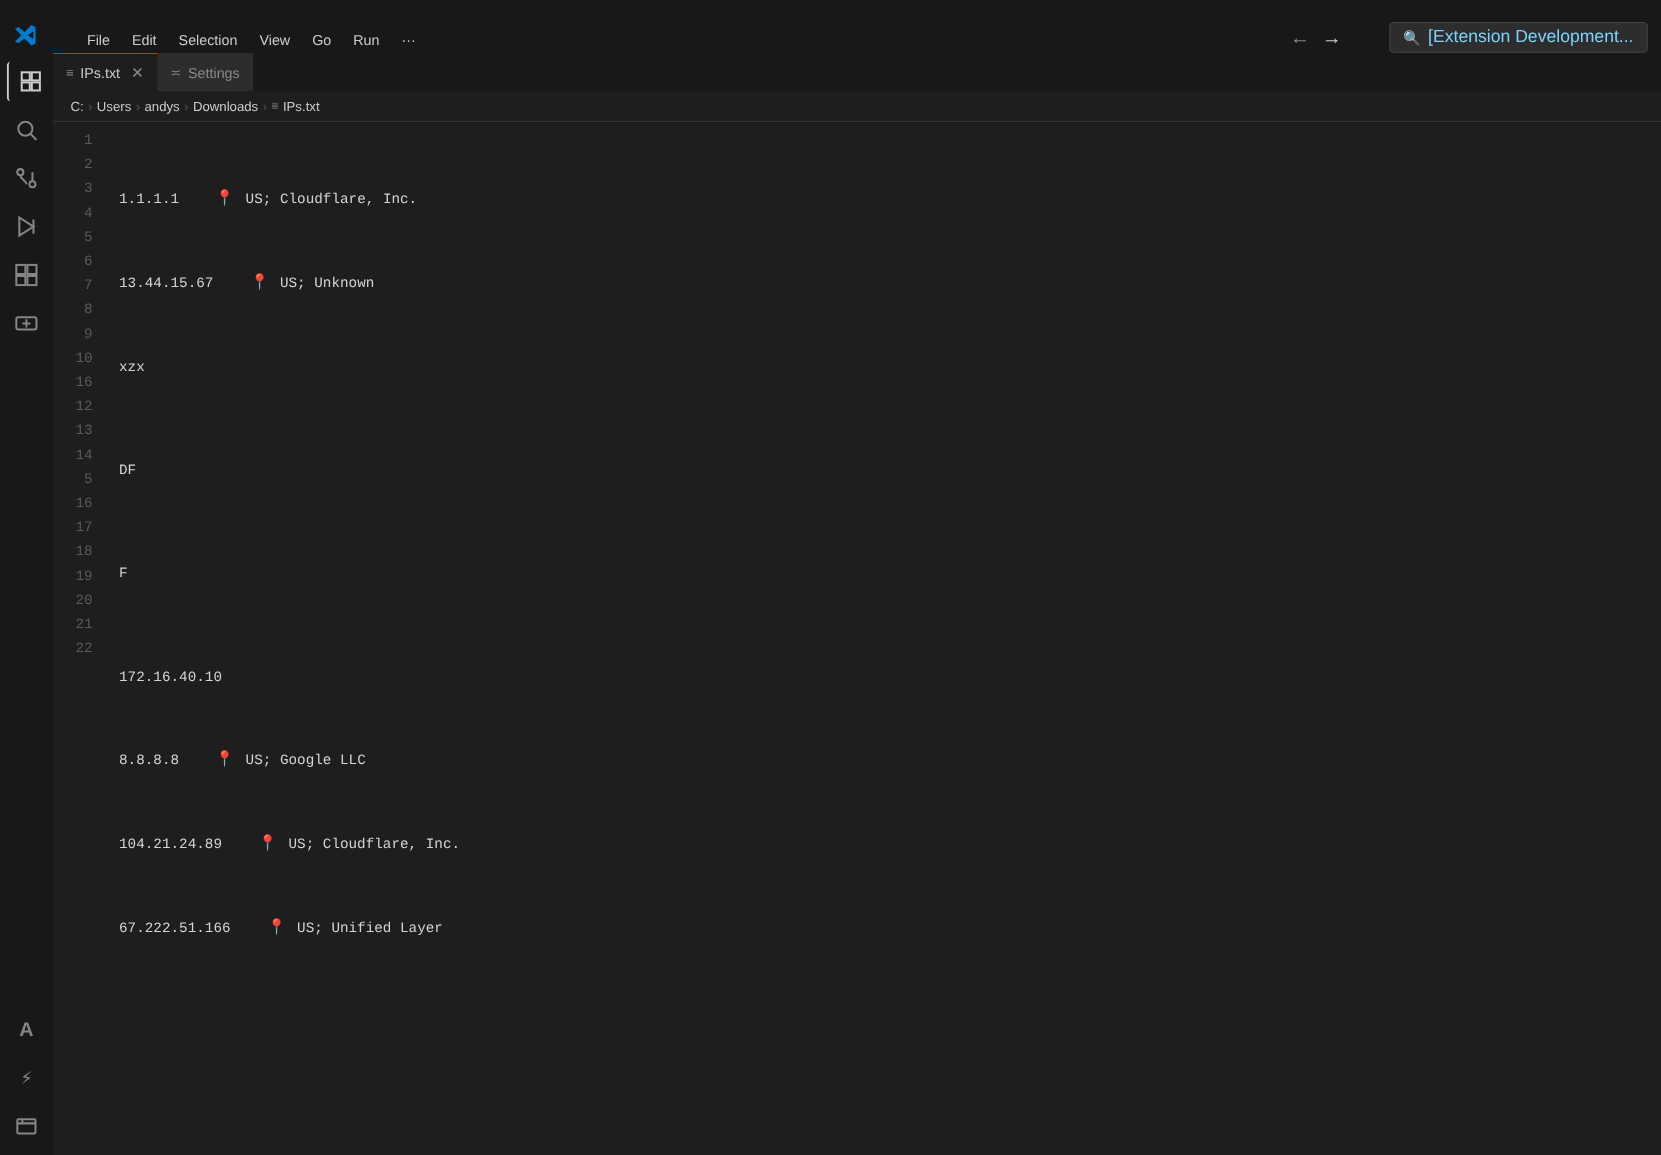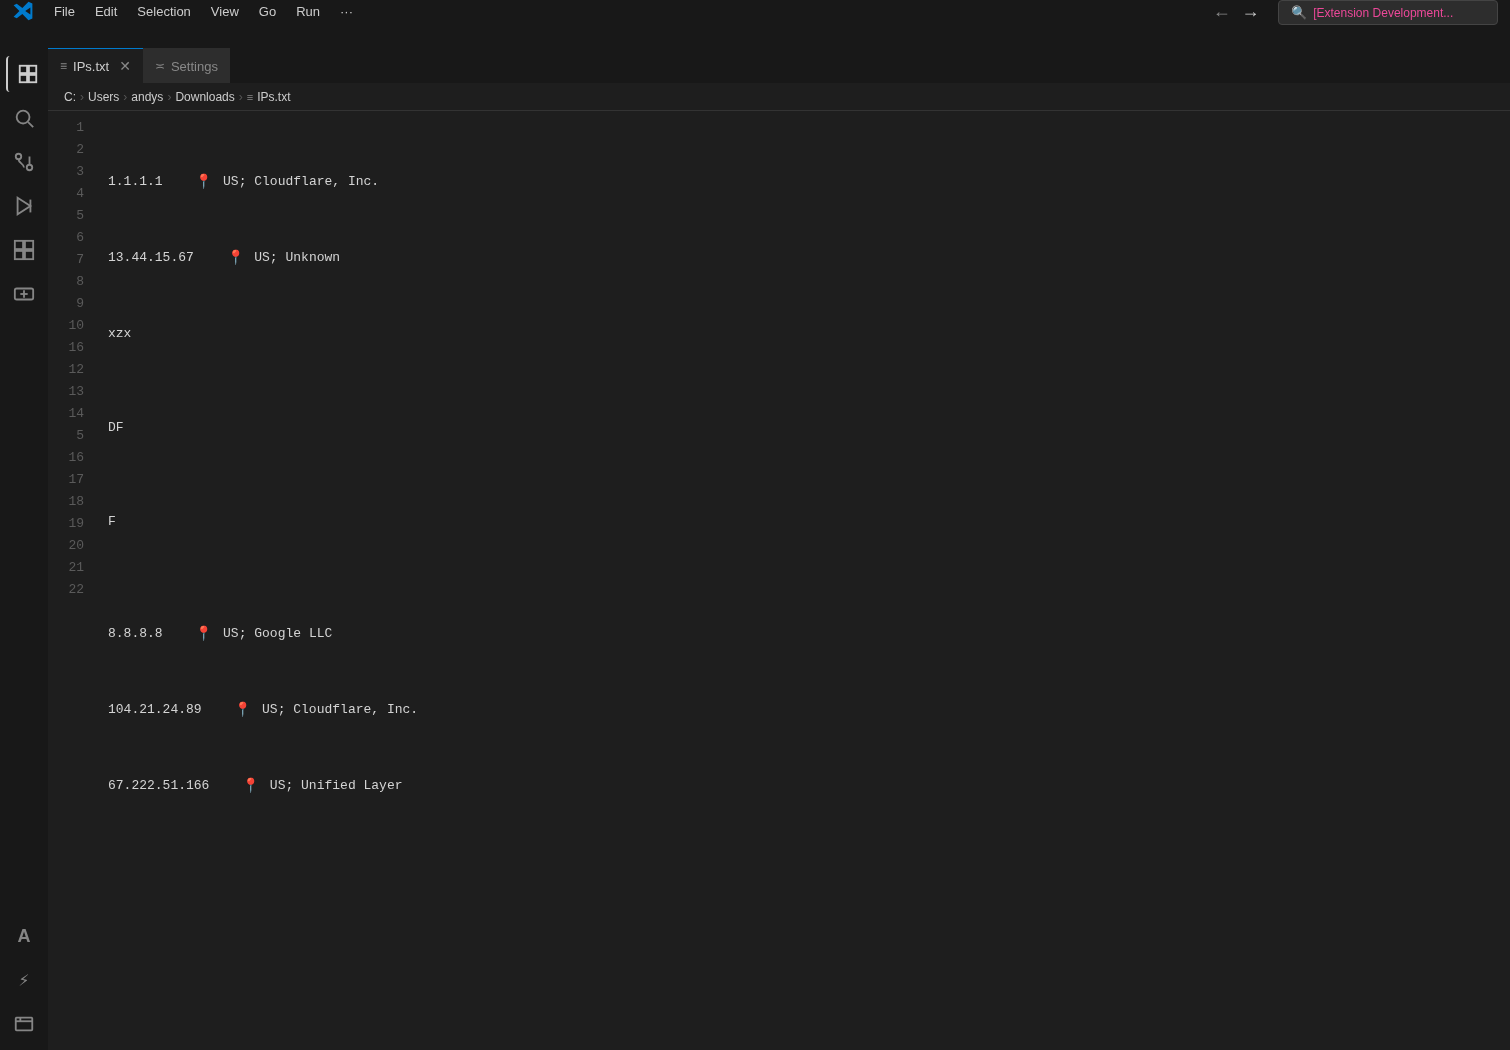--- a/index.html
+++ b/index.html
@@ -11,23 +11,24 @@
       overflow: hidden;
       display: flex;
       flex-direction: column;
     }
 
     
     .titlebar {
       height: 48px;
       background: #181818;
       display: flex;
-      align-items: flex-start;
+      align-items: flex-end;
       padding: 0 12px;
       flex-shrink: 0;
+      gap: 25px;
     }
     .menu-bar {
       display: flex;
       align-items: center;
       gap: 4px;
       flex: 1;
     }
     .menu-item {
       color: #ccc;
       font-size: 13px;
@@ -243,21 +244,21 @@
     <span class="menu-ellipsis">···</span>
   </div>
 
   <div class="nav-buttons">
     <span class="nav-btn">←</span>
     <span class="nav-btn active">→</span>
   </div>
 
   <div class="search-bar">
     <span style="font-size:13px;">🔍</span>
-    <span style="font-size:12px; color:#ec4899;">[Extension Development...</span>
+    <span style="font-size:16px; color:#7dd3fc;">[Extension Development...</span>
   </div>
 </div>
 
 <div class="main-layout">
 
   <div class="activity-bar">
     <div class="activity-icon active" style="border-left:2px solid #ccc; padding-left:6px;">
       <svg width="22" height="22" viewBox="0 0 24 24" fill="none" stroke="#ccc" stroke-width="2">
         <rect x="3" y="3" width="8" height="8"></rect>
           <rect x="13" y="3" width="8" height="8"></rect>
@@ -385,20 +386,23 @@
         <div class="code-line">
           <span>DF</span>
         </div>
         
         
         <div class="code-line">
           <span>F</span>
         </div>
         
         
+        <div class="code-line">
+          <span>172.16.40.10</span>
+        </div>
         
         <div class="code-line">
           <span>8.8.8.8    </span><span class="pin-icon">📍</span><span> US; Google LLC</span>
         </div>
         
         <div class="code-line">
           <span>104.21.24.89    </span><span class="pin-icon">📍</span><span> US; Cloudflare, Inc.</span>
         </div>
         
         <div class="code-line">

